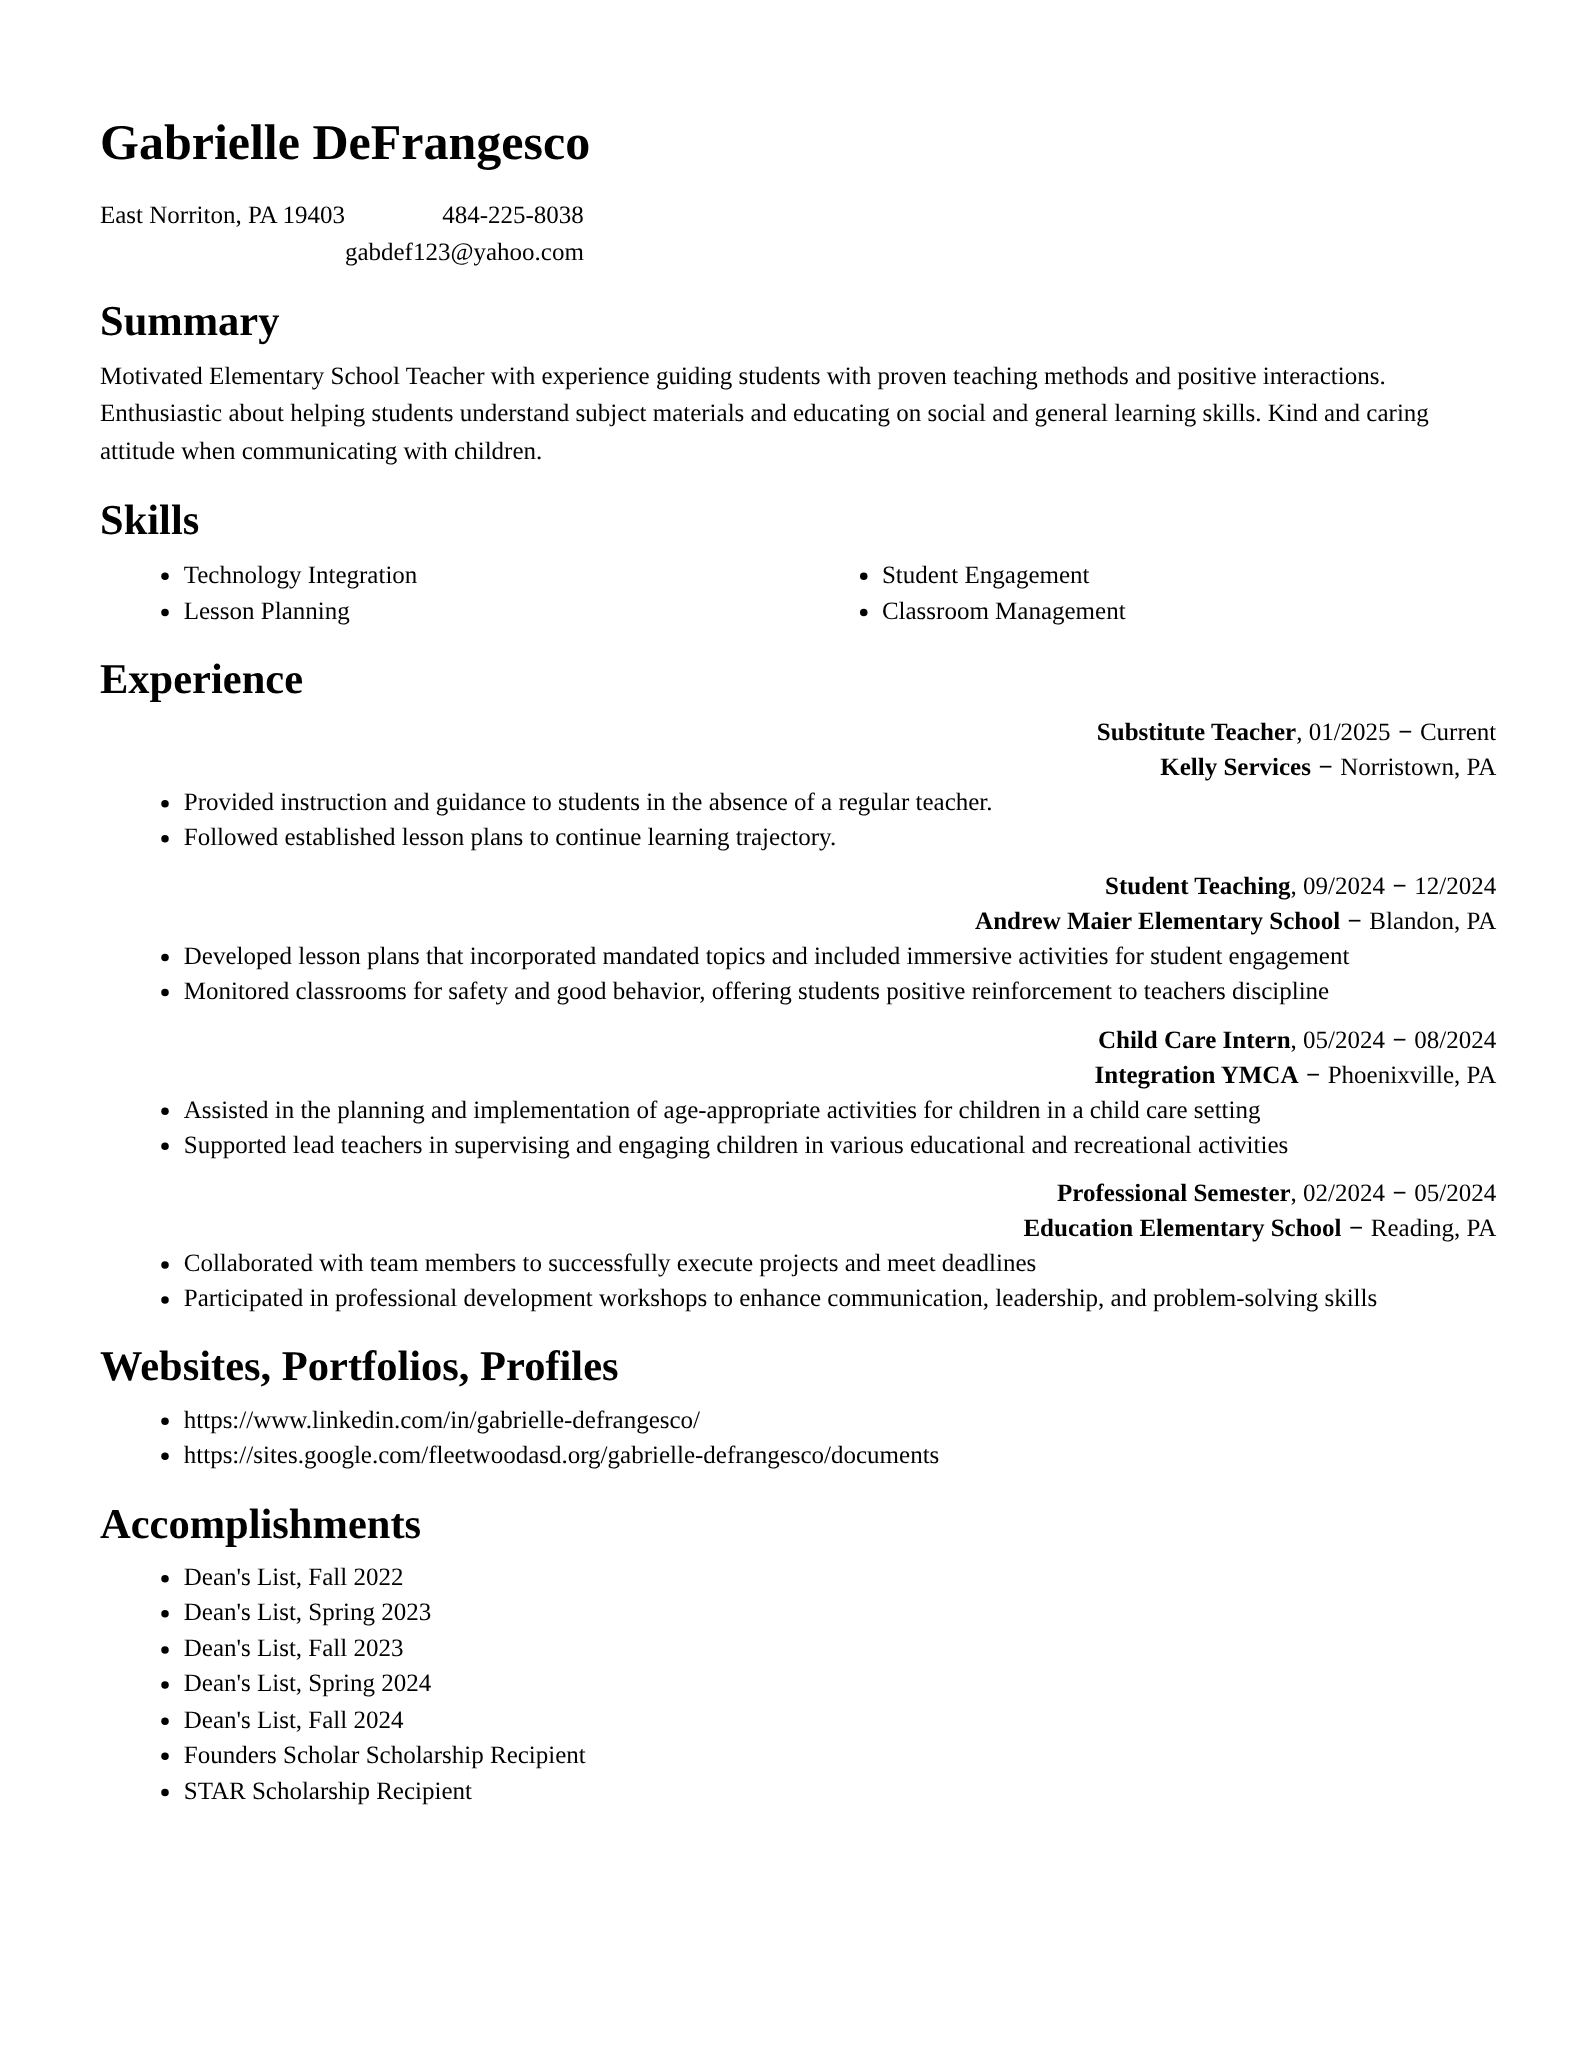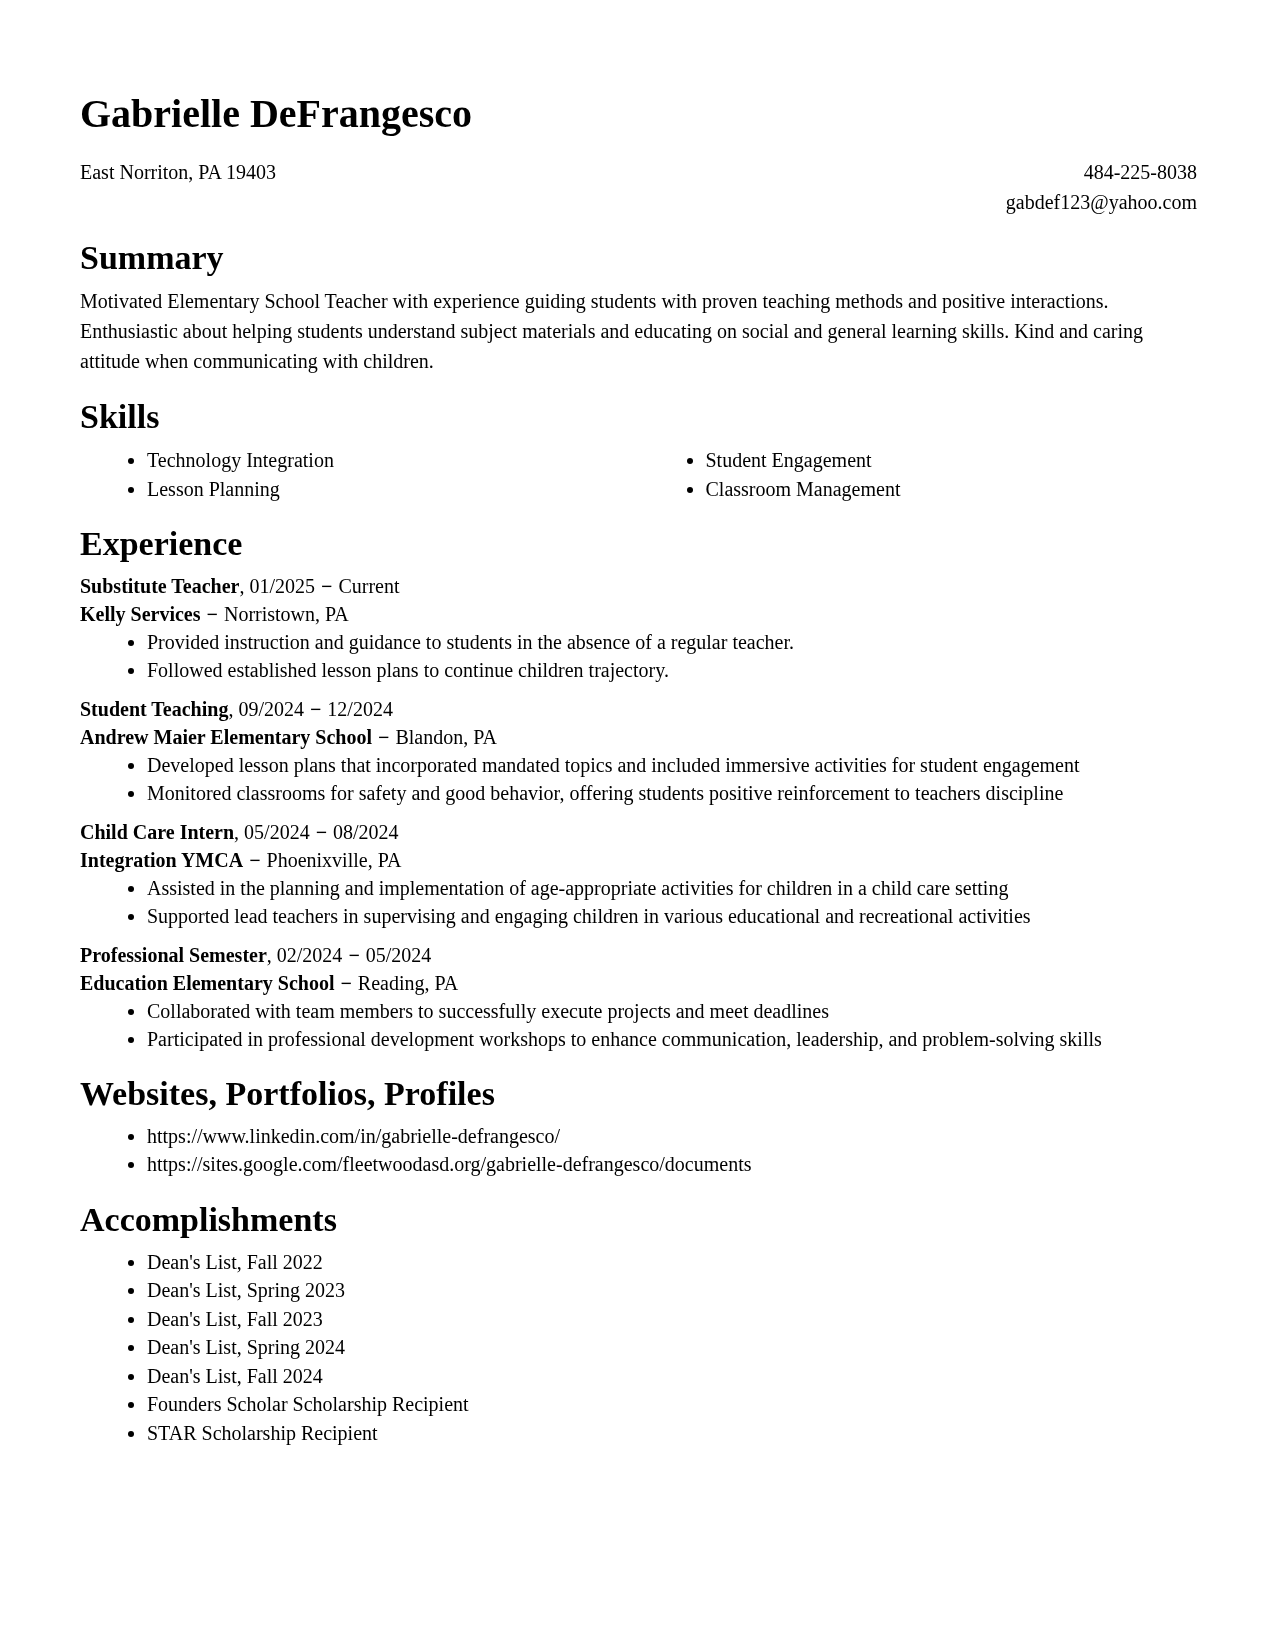--- a/index.html
+++ b/index.html
@@ -20,42 +20,42 @@
   }
   h1 {
     font-size: 40px;
     line-height: 1.12;
     font-weight: 700;
     margin: 0 0 20px 0;
     font-family: Liberation Serif, serif;
   }
   .header-row {
     display: flex;
-    justify-content: space-between;
+    justify-content: flex-start;
     align-items: flex-start;
   }
   .header-location { line-height: 30px; }
   .contact-block { text-align: right; line-height: 30px; }
   h2 {
     font-size: 34px;
     line-height: 1.2;
     font-weight: 700;
     margin: 21px 0 7px 0;
   }
   .summary-text { line-height: 30px; }
   .skills-cols { display: flex; margin-top: 2px; }
   .skills-cols ul { flex: 0 0 50%; }
   ul {
     list-style: disc outside;
     margin: 2px 0 0 0;
     padding-left: 67px;
   }
   li { line-height: 28.5px; }
   .job { margin-bottom: 11px; }
-  .line { line-height: 28px; }
+  .line { line-height: 28px; text-align: right; }
   .job ul { margin: 1px 0 9px 0; }
   .job li { line-height: 27.5px; }
   .dash { font-weight: 700; margin: 0 6px; }
   b, strong { font-weight: 700; }
   .edu-block .line { line-height: 28px; }
   section { margin: 0; }
 </style>
 </head>
 <body>
 
@@ -92,21 +92,21 @@
   </section>
 
   <section>
     <h2>Experience</h2>
 
     <article class="job">
       <div class="line"><strong>Substitute Teacher</strong><span>, 01/2025</span><span class="dash">−</span><span>Current</span></div>
       <div class="line"><strong>Kelly Services</strong><span class="dash">−</span><span>Norristown, PA</span></div>
       <ul>
         <li>Provided instruction and guidance to students in the absence of a regular teacher.</li>
-        <li>Followed established lesson plans to continue children trajectory.</li>
+        <li>Followed established lesson plans to continue learning trajectory.</li>
       </ul>
     </article>
 
     <article class="job">
       <div class="line"><strong>Student Teaching</strong><span>, 09/2024</span><span class="dash">−</span><span>12/2024</span></div>
       <div class="line"><strong>Andrew Maier Elementary School</strong><span class="dash">−</span><span>Blandon, PA</span></div>
       <ul>
         <li>Developed lesson plans that incorporated mandated topics and included immersive activities for student engagement</li>
         <li>Monitored classrooms for safety and good behavior, offering students positive reinforcement to teachers discipline</li>
       </ul>

